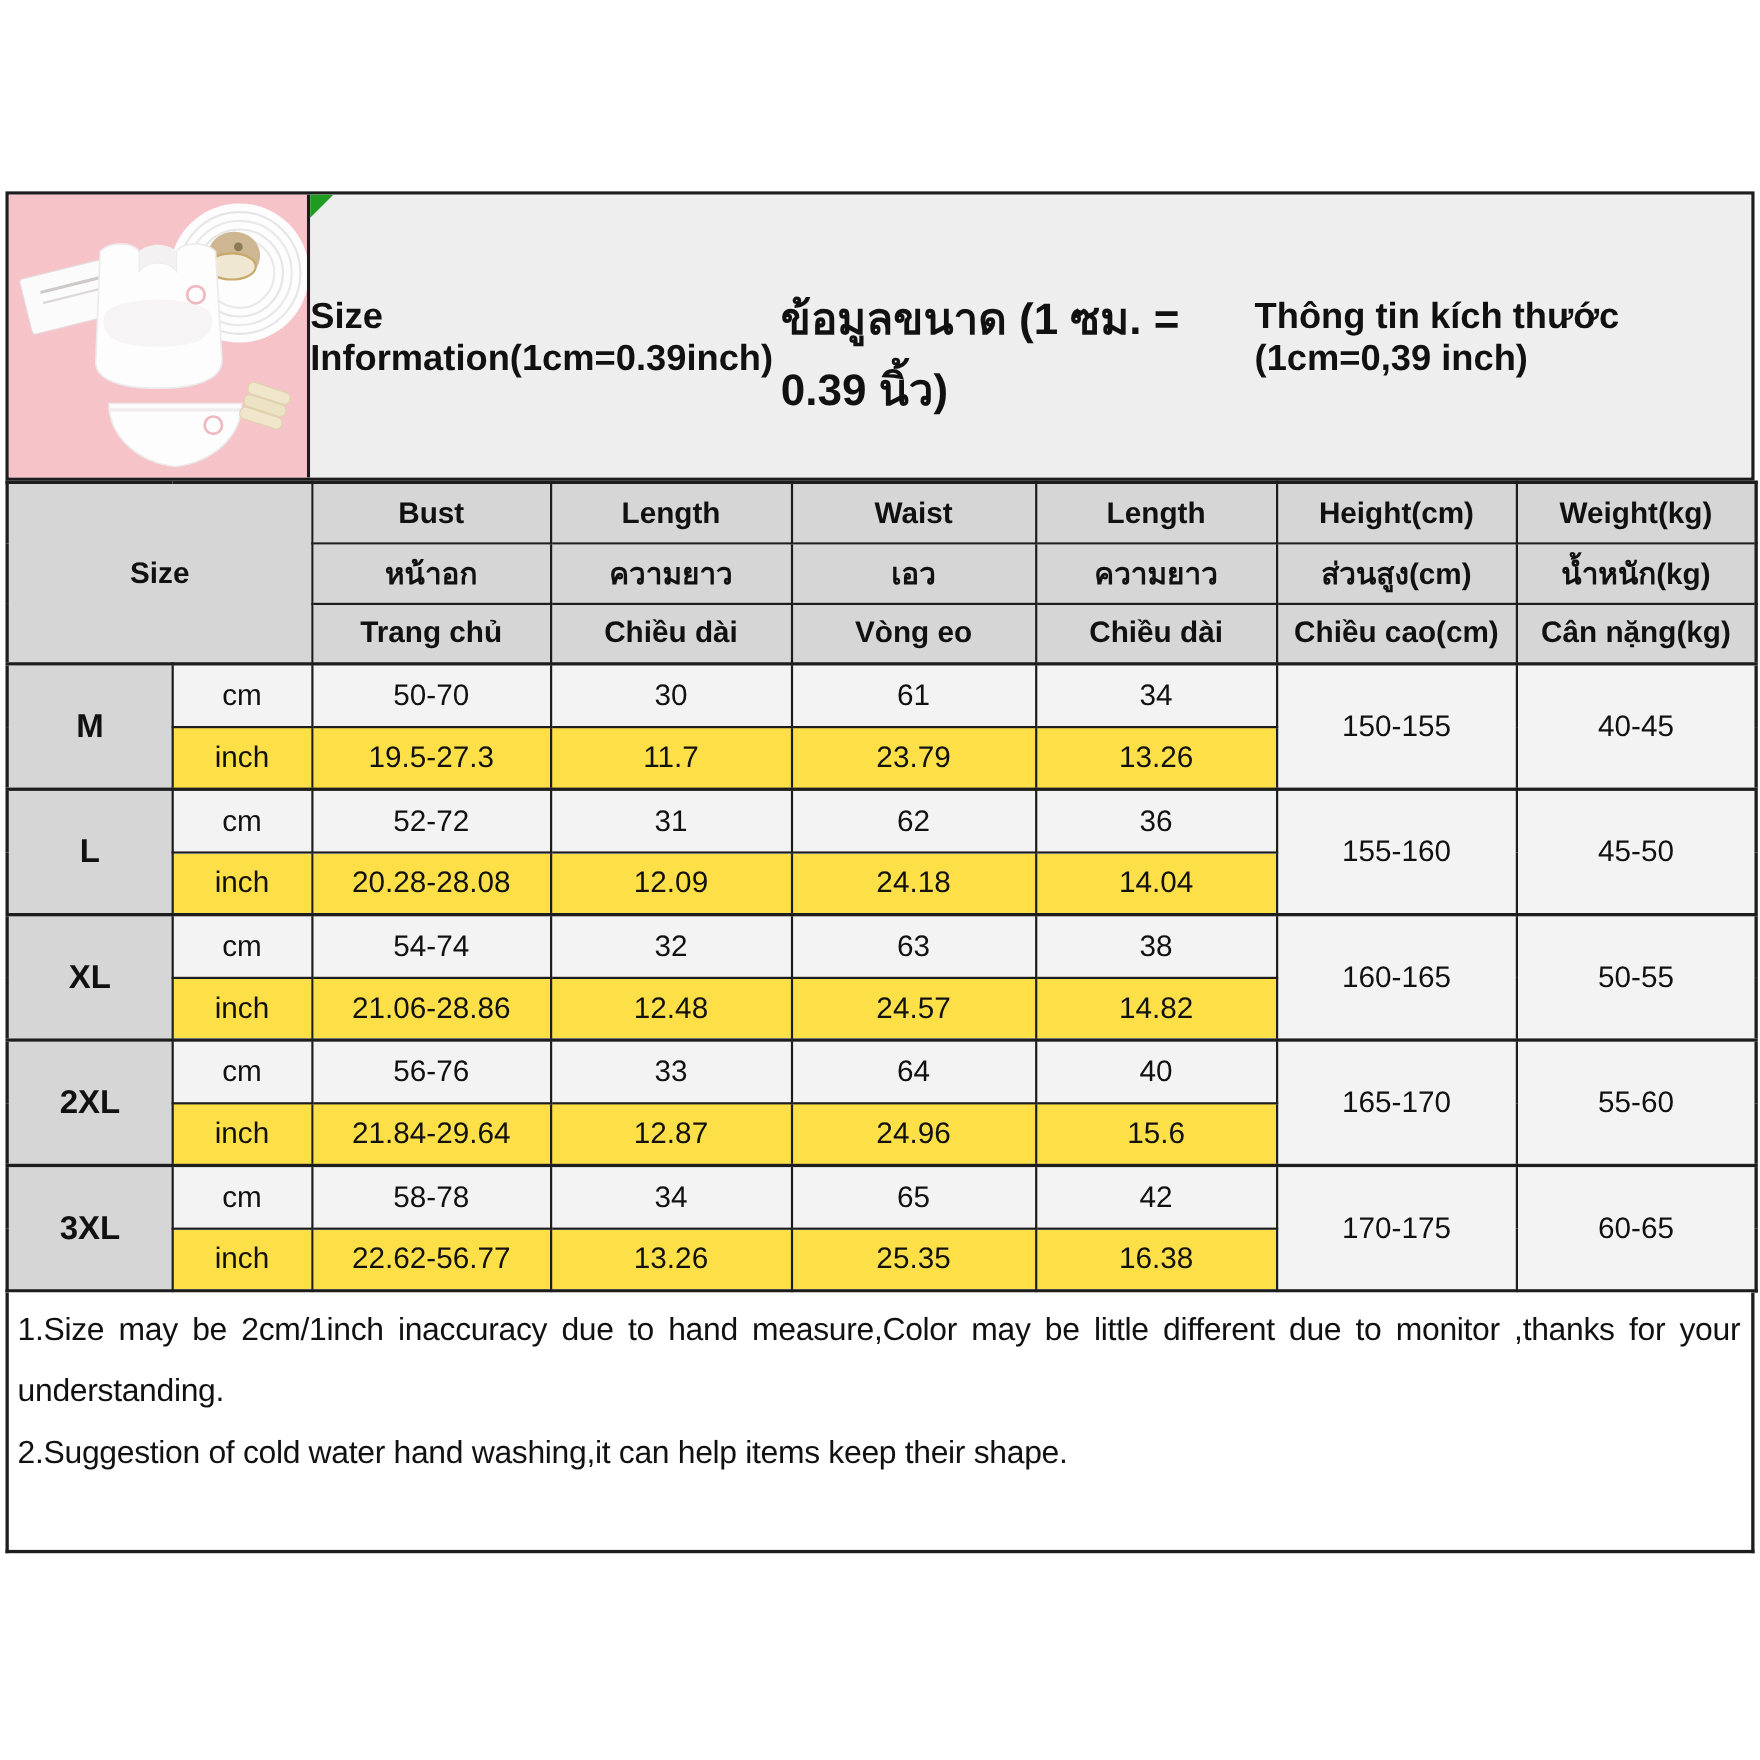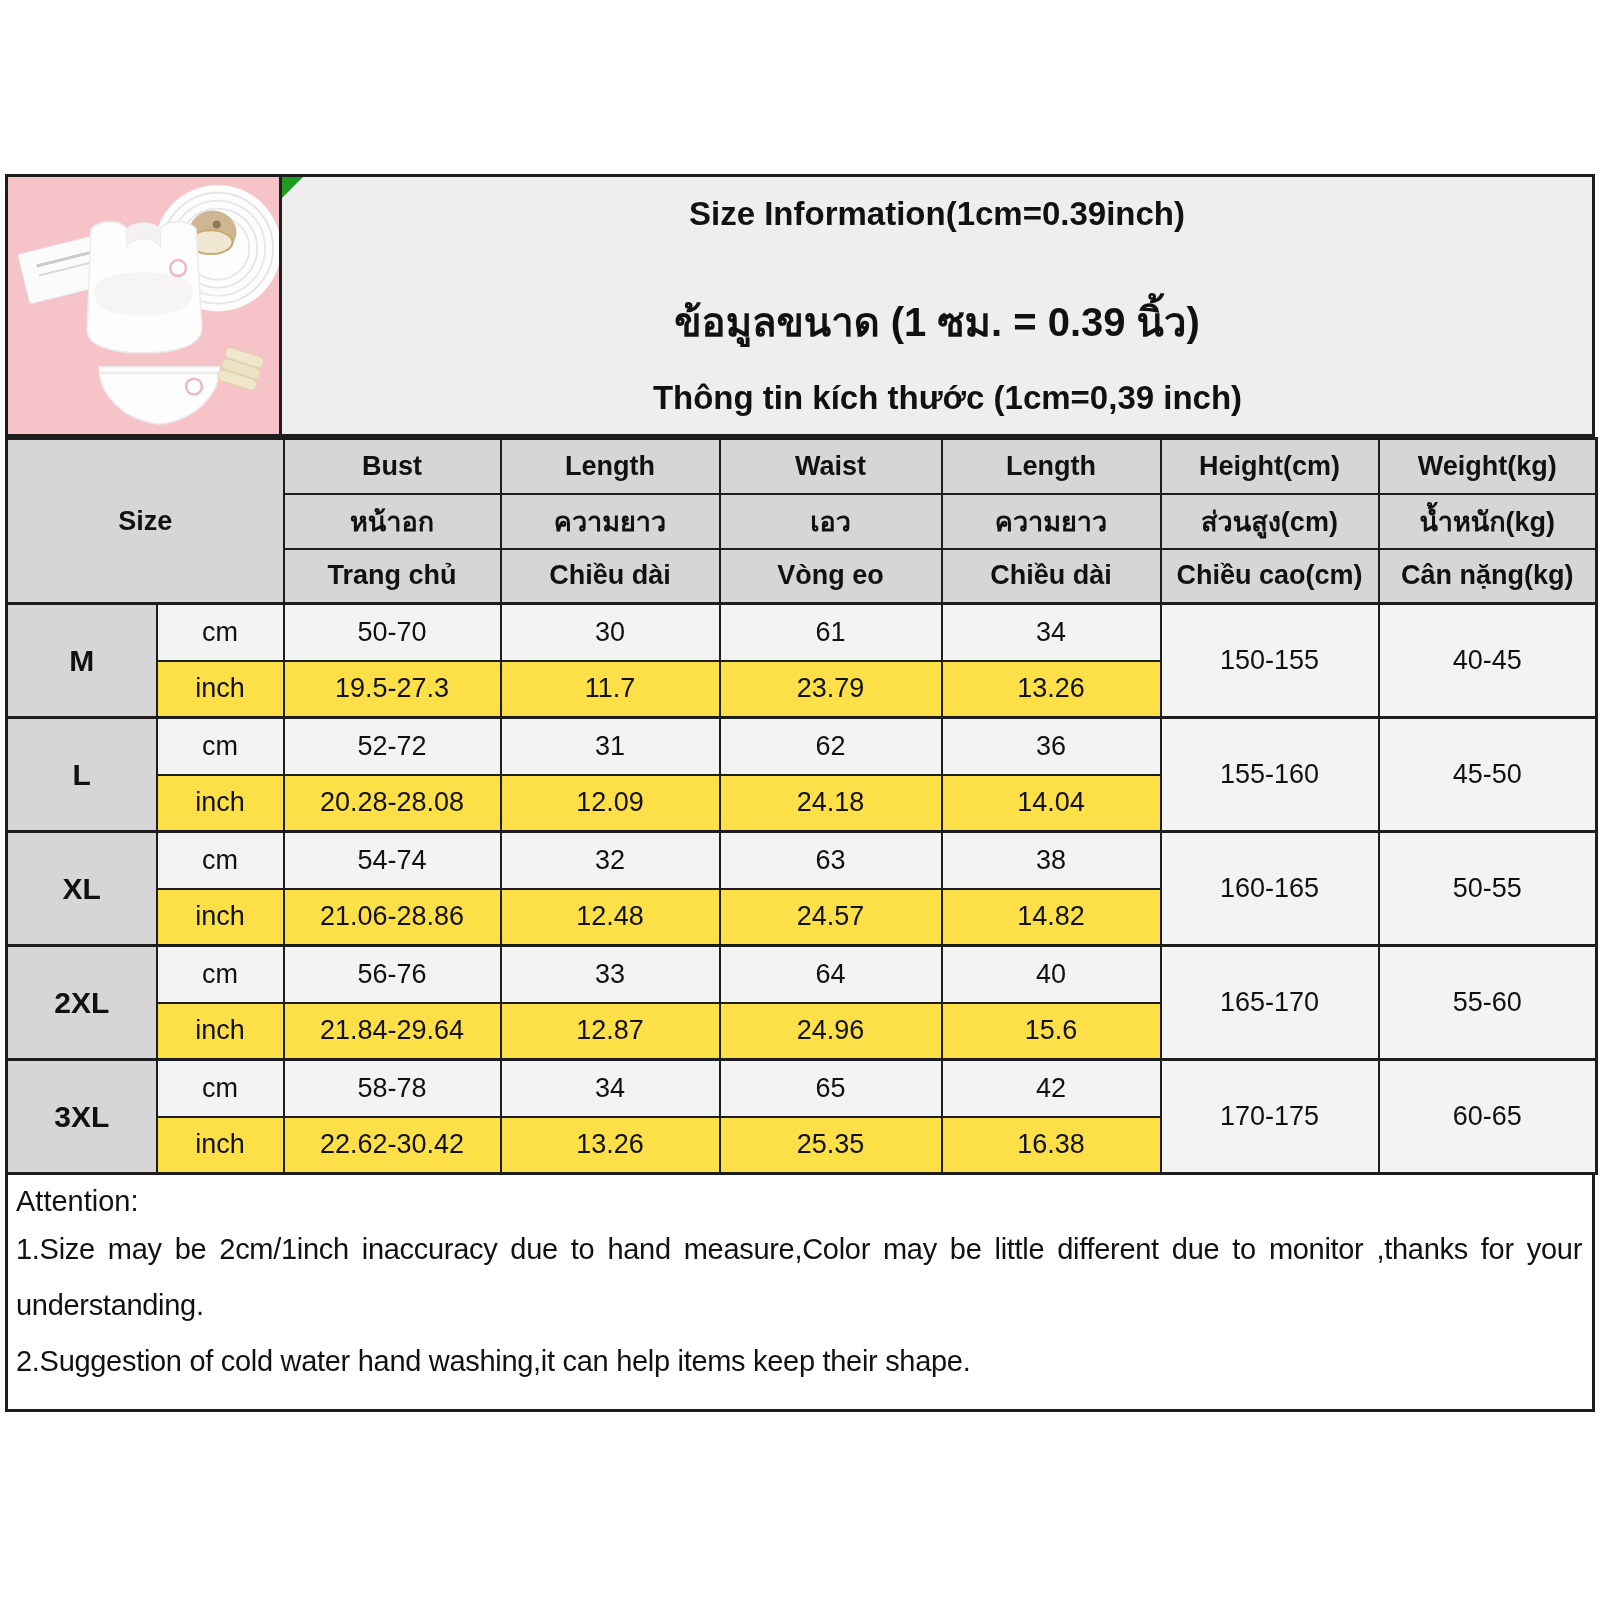--- a/index.html
+++ b/index.html
@@ -7,21 +7,21 @@
     width:1600px;height:1600px;background:#ffffff;position:relative;
     font-family:"Liberation Sans","DejaVu Sans",sans-serif;color:#111;
     -webkit-font-smoothing:antialiased;
   }
   .content{position:absolute;left:5px;top:174px;width:1590px;}
 
   
   .top-band{display:flex;height:263px;border:3px solid #1d1d1d;box-sizing:border-box;background:#eeeeee;}
   .photo{width:274px;flex:0 0 274px;border-right:3px solid #1d1d1d;box-sizing:border-box;overflow:hidden;background:#f6c3c9;}
   .photo svg{display:block;width:100%;height:100%;}
-  .title-panel{flex:1;position:relative;display:flex;flex-direction:column;align-items:center;justify-content:center;gap:25px;background:#eeeeee;}
+  .title-panel{flex:1;position:relative;display:flex;flex-direction:row;align-items:center;justify-content:center;gap:7px;background:#eeeeee;}
   .green-corner{position:absolute;left:0;top:0;width:0;height:0;
     border-top:21px solid #1f9b1f;border-right:21px solid transparent;}
   .title-en{font-size:33px;font-weight:bold;}
   .title-th{font-size:40px;font-weight:bold;margin-top:32px;}
   .title-vi{font-size:33px;font-weight:bold;margin-left:21px;}
 
   
   table.size-table{border-collapse:collapse;table-layout:fixed;width:1590px;border:3px solid #1d1d1d;}
   .size-table th,.size-table td{border:2px solid #1d1d1d;text-align:center;vertical-align:middle;padding:0 4px;overflow:hidden;}
   .size-table thead{border-bottom:3px solid #1d1d1d;}
@@ -225,27 +225,26 @@
         <td class="unit">cm</td>
         <td>58-78</td>
         <td>34</td>
         <td>65</td>
         <td>42</td>
         <td class="merged" rowspan="2">170-175</td>
         <td class="merged" rowspan="2">60-65</td>
       </tr>
       <tr class="inch-row">
         <td class="unit">inch</td>
-        <td>22.62-30.42</td>
+        <td>22.62-56.77</td>
         <td>13.26</td>
         <td>25.35</td>
         <td>16.38</td>
       </tr>
     </tbody>
   </table>
 
   <div class="attention">
-    <div class="head">Attention:</div>
     <div class="line">1.Size may be 2cm/1inch inaccuracy due to hand measure,Color may be little different due to monitor ,thanks for your understanding.</div>
     <div class="line">2.Suggestion of cold water hand washing,it can help items keep their shape.</div>
   </div>
 
 </div>
 
 </body></html>

